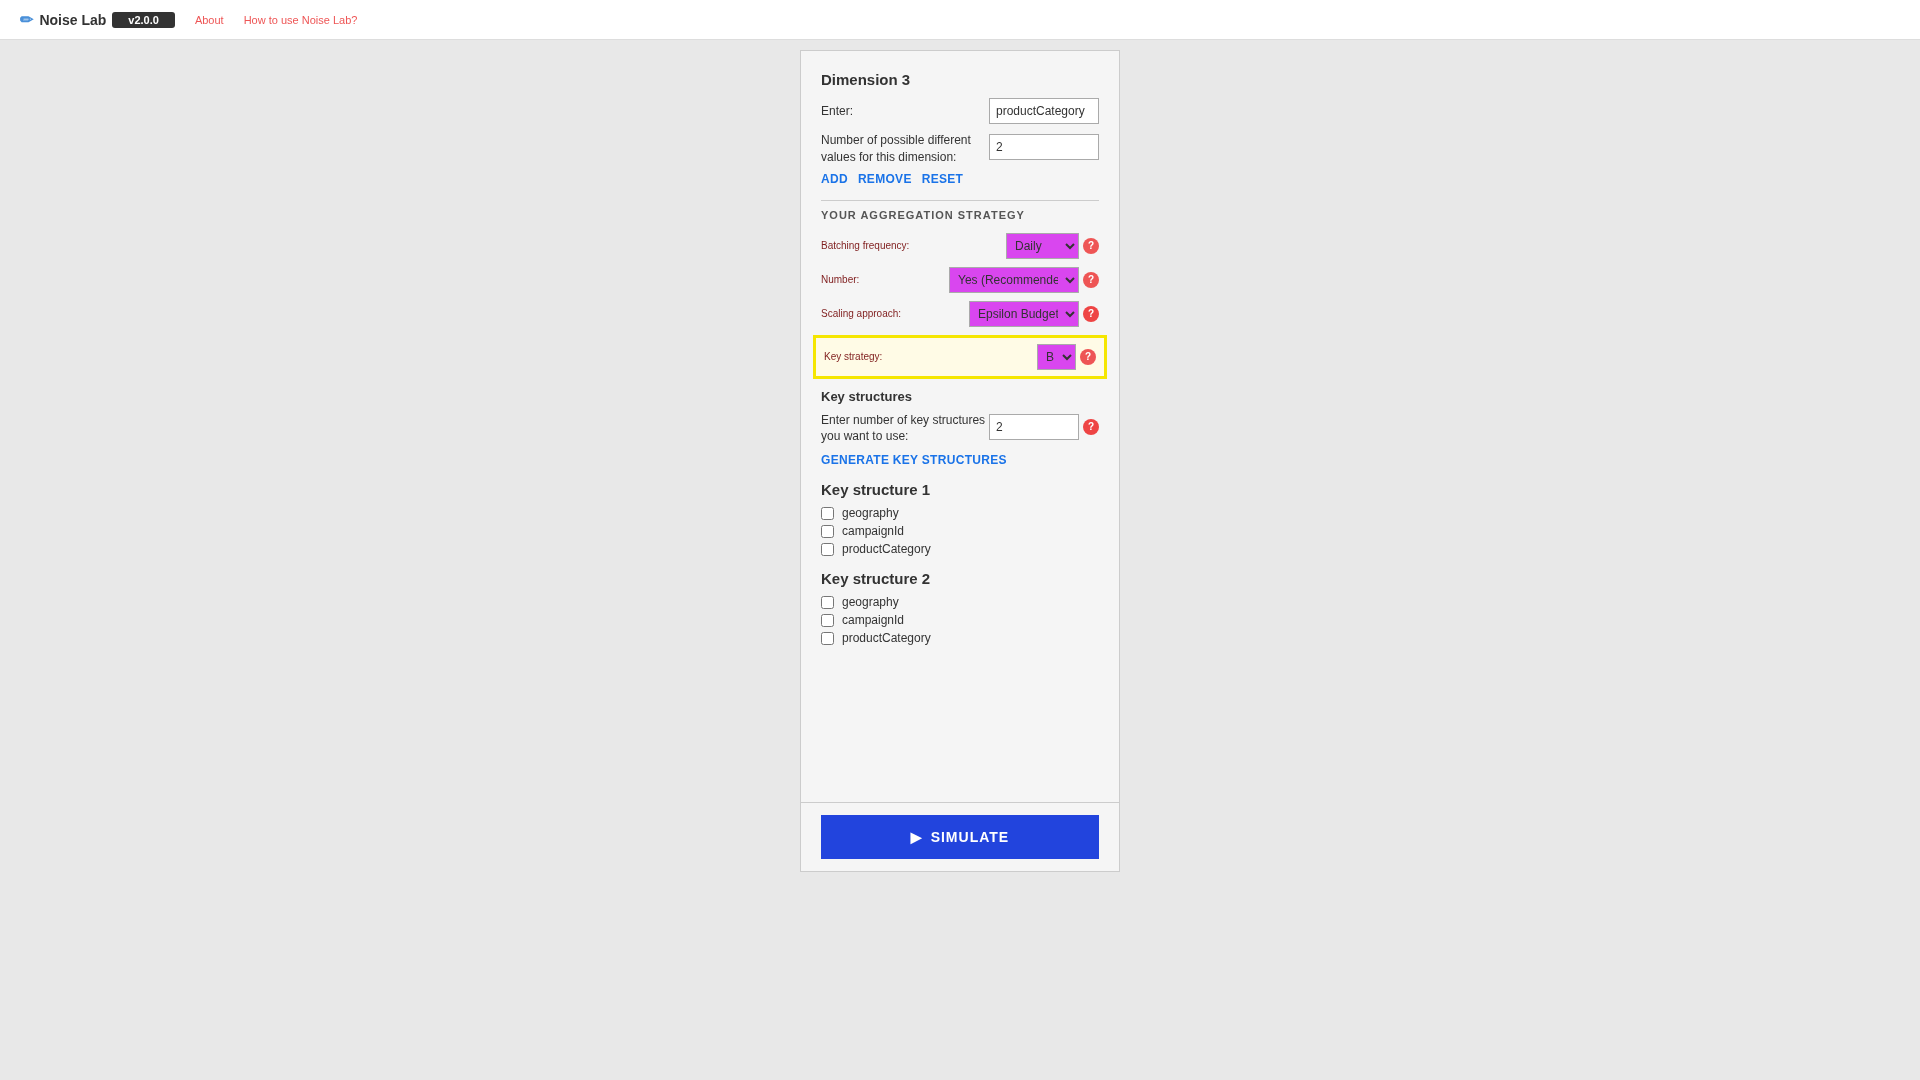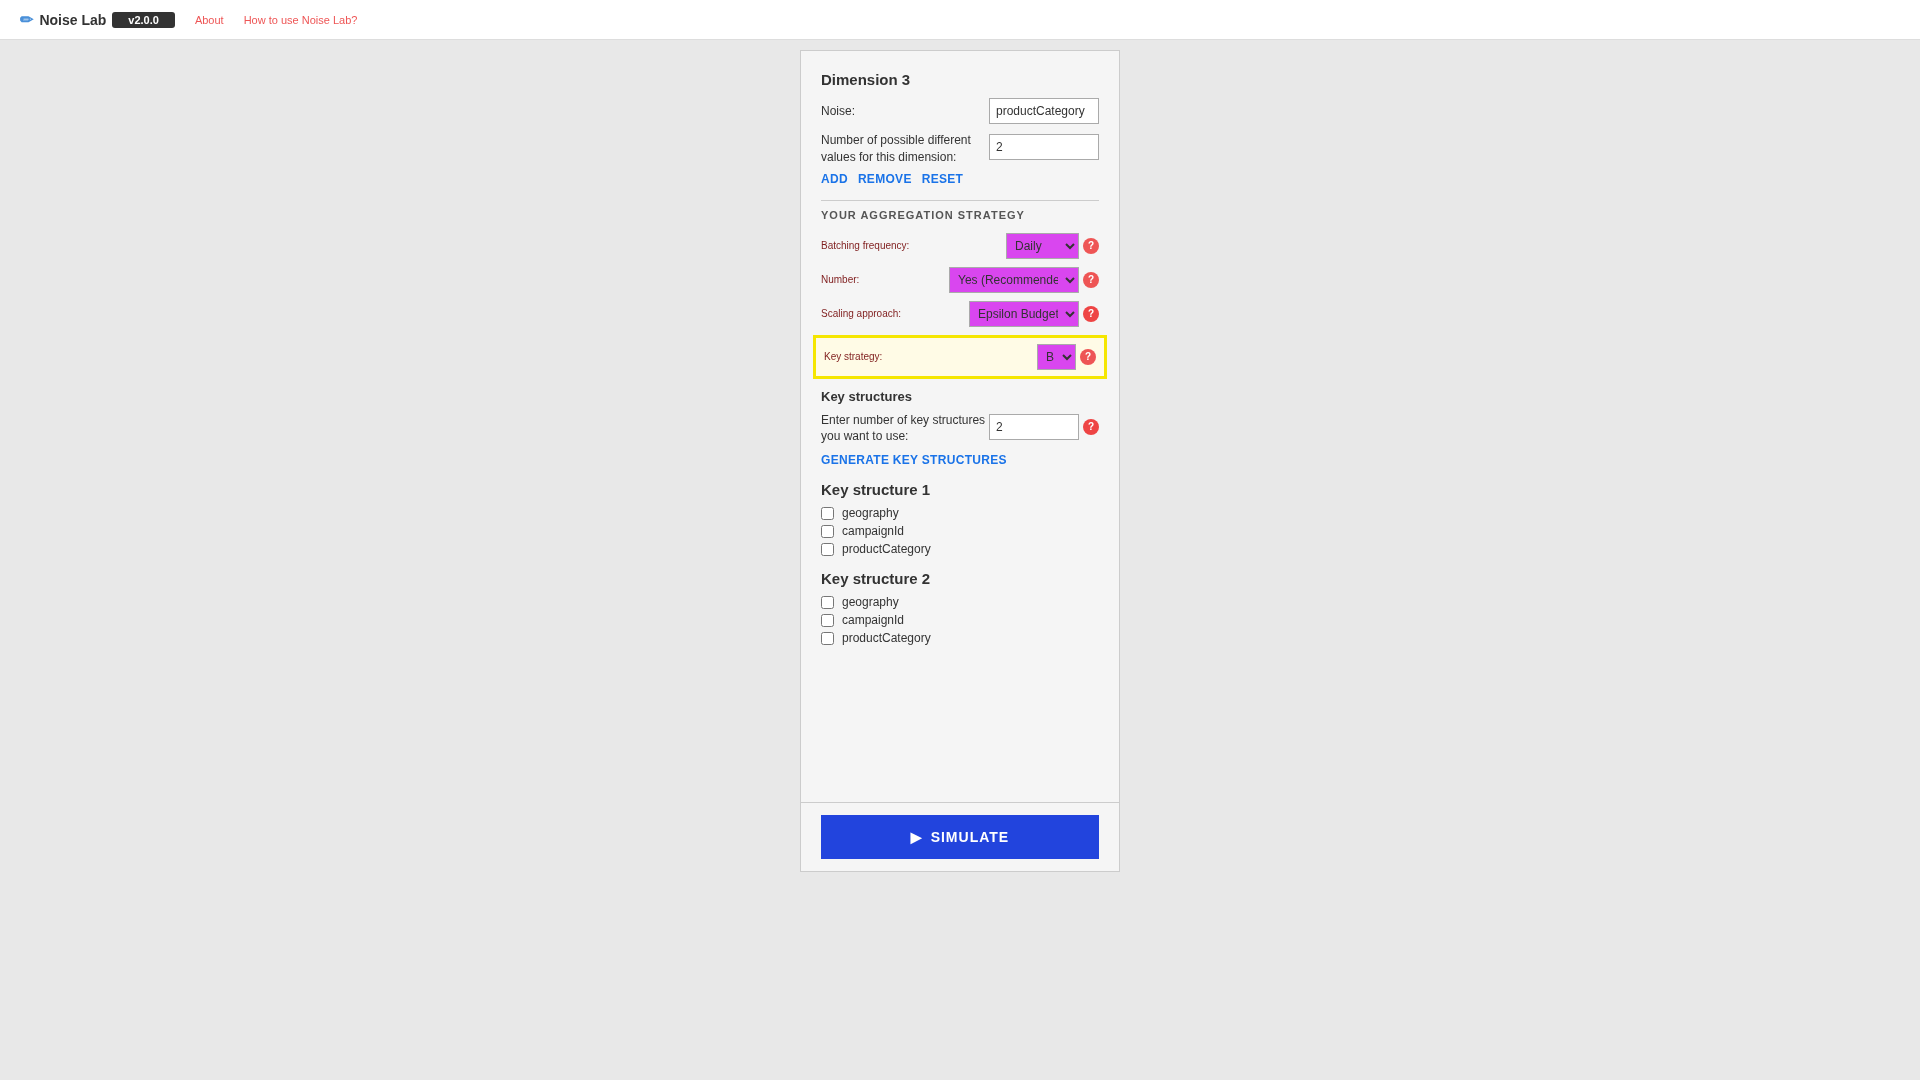--- a/index.html
+++ b/index.html
@@ -317,21 +317,21 @@
 
 <div class="main-container">
 
   <div class="panel">
     <div class="scroll-area">
 
       <div class="section">
         <div class="dimension-title">Dimension 3</div>
 
         <div class="field-row">
-          <span class="field-label">Noise:</span>
+          <span class="field-label">Enter:</span>
           <input class="field-input" type="text" value="productCategory" style="">
         </div>
 
         <div class="field-row" style="align-items:flex-start; margin-bottom:6px;">
           <span class="field-label-multiline">Number of possible different values for this dimension:</span>
           <input class="field-input" type="text" value="2" style="margin-top: 2px;">
         </div>
 
         <div class="action-links">
           <a class="action-link">ADD</a>

